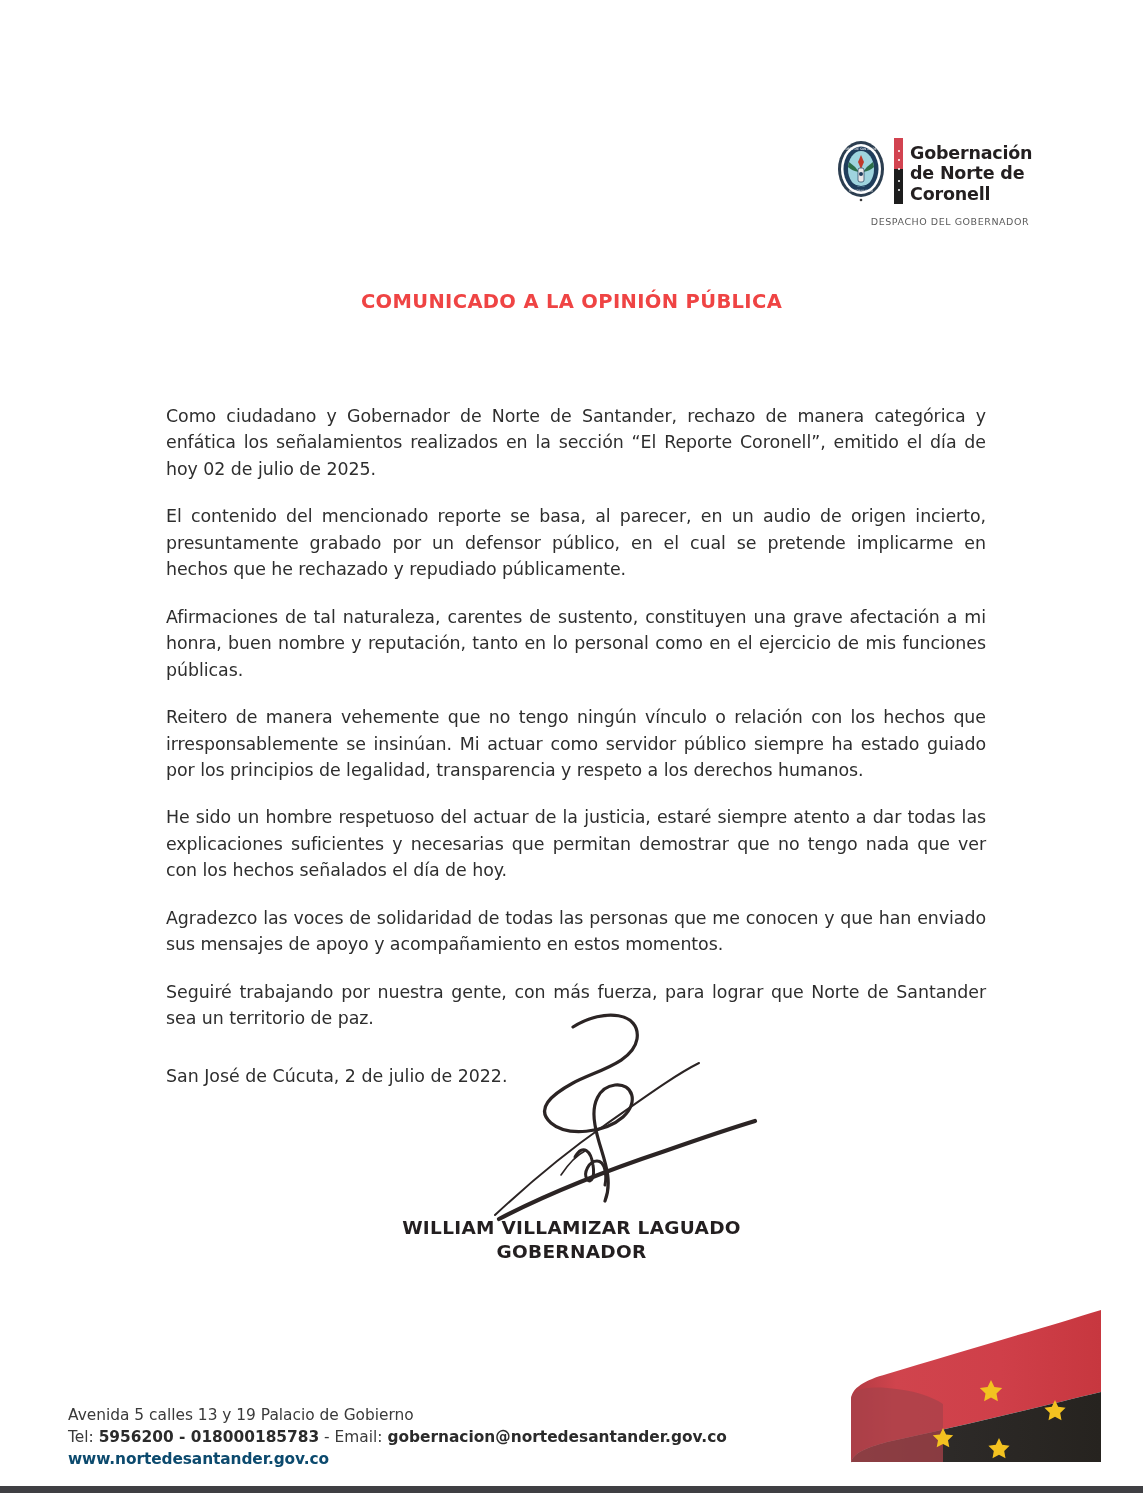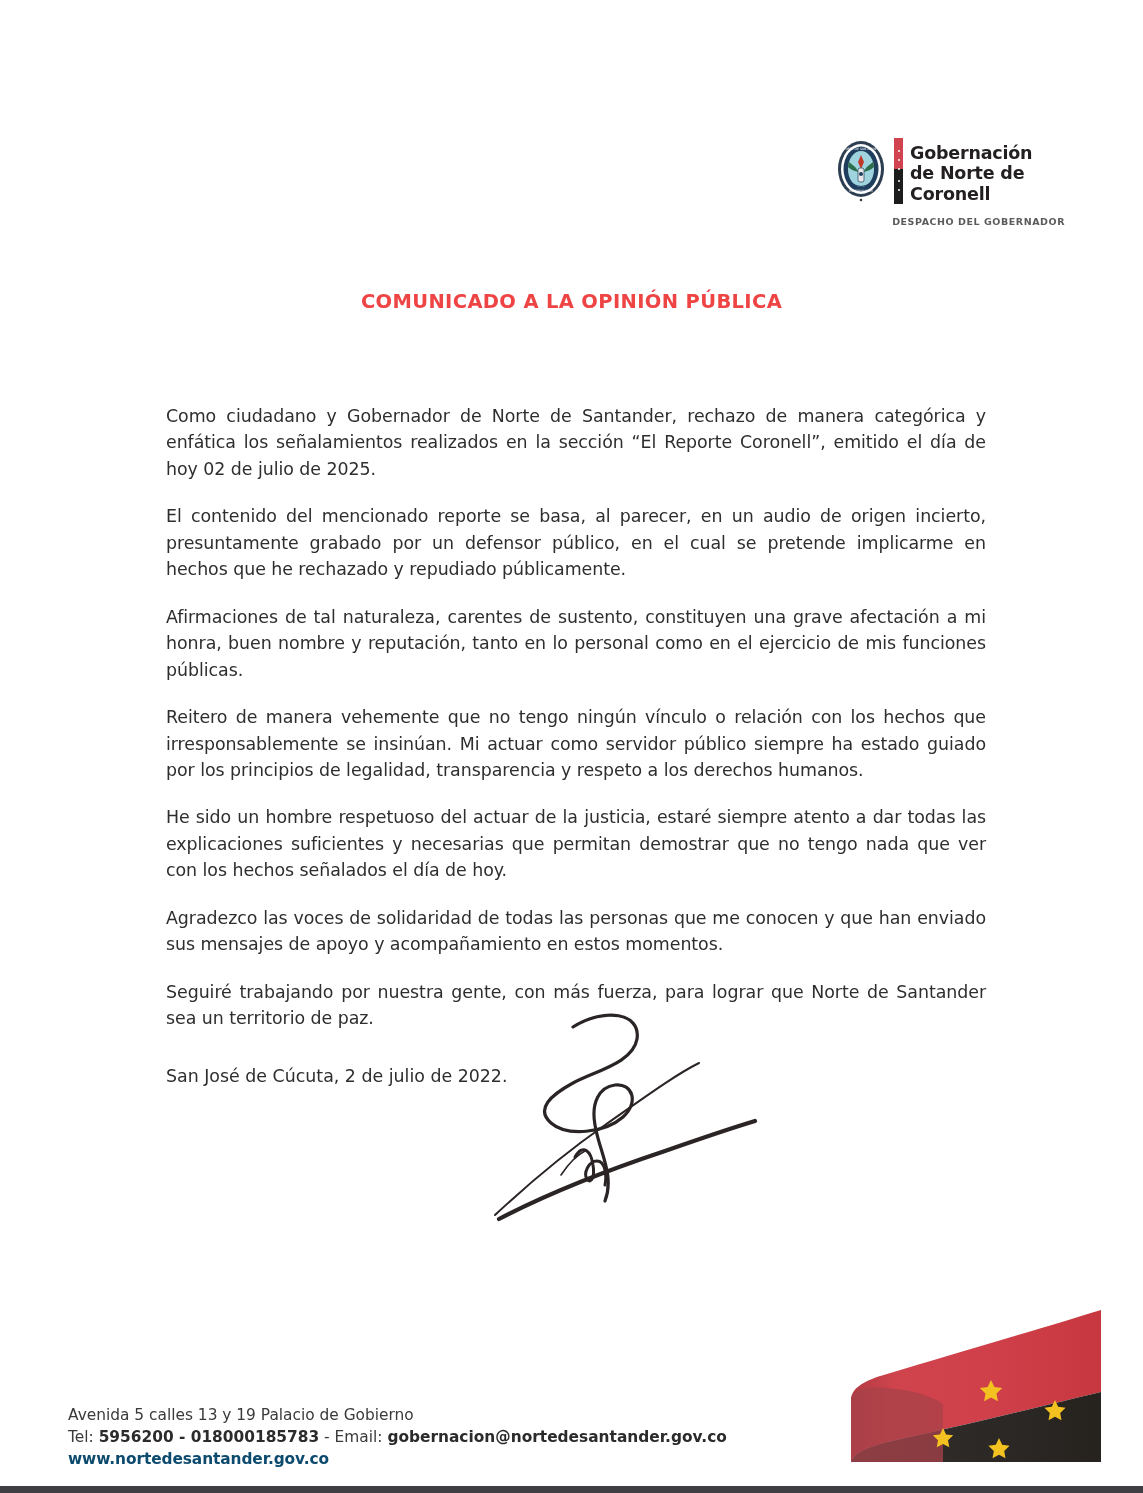--- a/index.html
+++ b/index.html
@@ -57,25 +57,25 @@
     font-family: "DejaVu Sans", sans-serif;
     font-weight: 700;
     font-size: 17.5px;
     line-height: 1.16;
     color: #231f20;
     letter-spacing: -0.2px;
     padding-top: 1px;
   }
   #despacho {
     margin-top: 12px;
-    text-align: right;
+    text-align: center;
     font-size: 9.5px;
     letter-spacing: 0.55px;
     color: #5b5b5b;
-    font-weight: 700;
+    font-weight: 400;
     white-space: nowrap;
   }
 
   
   #doc-title {
     position: absolute;
     top: 290px;
     left: 0;
     width: 1143px;
     text-align: center;
@@ -245,20 +245,24 @@
                  C144 146 160 170 150 196" stroke-width="3.2"></path>
         <path d="M120 152 C128 138 136 146 138 160 C140 172 136 180 132 174
                  C128 168 134 156 142 156 C150 156 152 170 150 180" stroke-width="3"></path>
         <path d="M40 210 C70 182 110 148 150 120 C190 92 220 70 244 58" stroke-width="2"></path>
         <path d="M44 214 C90 190 150 166 210 146 C250 132 280 122 300 116" stroke-width="4.2"></path>
         <path d="M106 170 C114 158 122 150 130 146" stroke-width="1.6"></path>
       </g>
     </svg>
   </div>
 
+  <div id="signature-block">
+    <div class="sb-name">WILLIAM VILLAMIZAR LAGUADO</div>
+    <div class="sb-role">GOBERNADOR</div>
+  </div>
 
   <div id="footer">
     <div class="f-line1">Avenida 5 calles 13 y 19 Palacio de Gobierno</div>
     <div class="f-line2">
       <span>Tel:</span>
       <b>5956200 - 018000185783</b>
       <span>-</span>
       <span>Email:</span>
       <b>gobernacion@nortedesantander.gov.co</b>
     </div>

